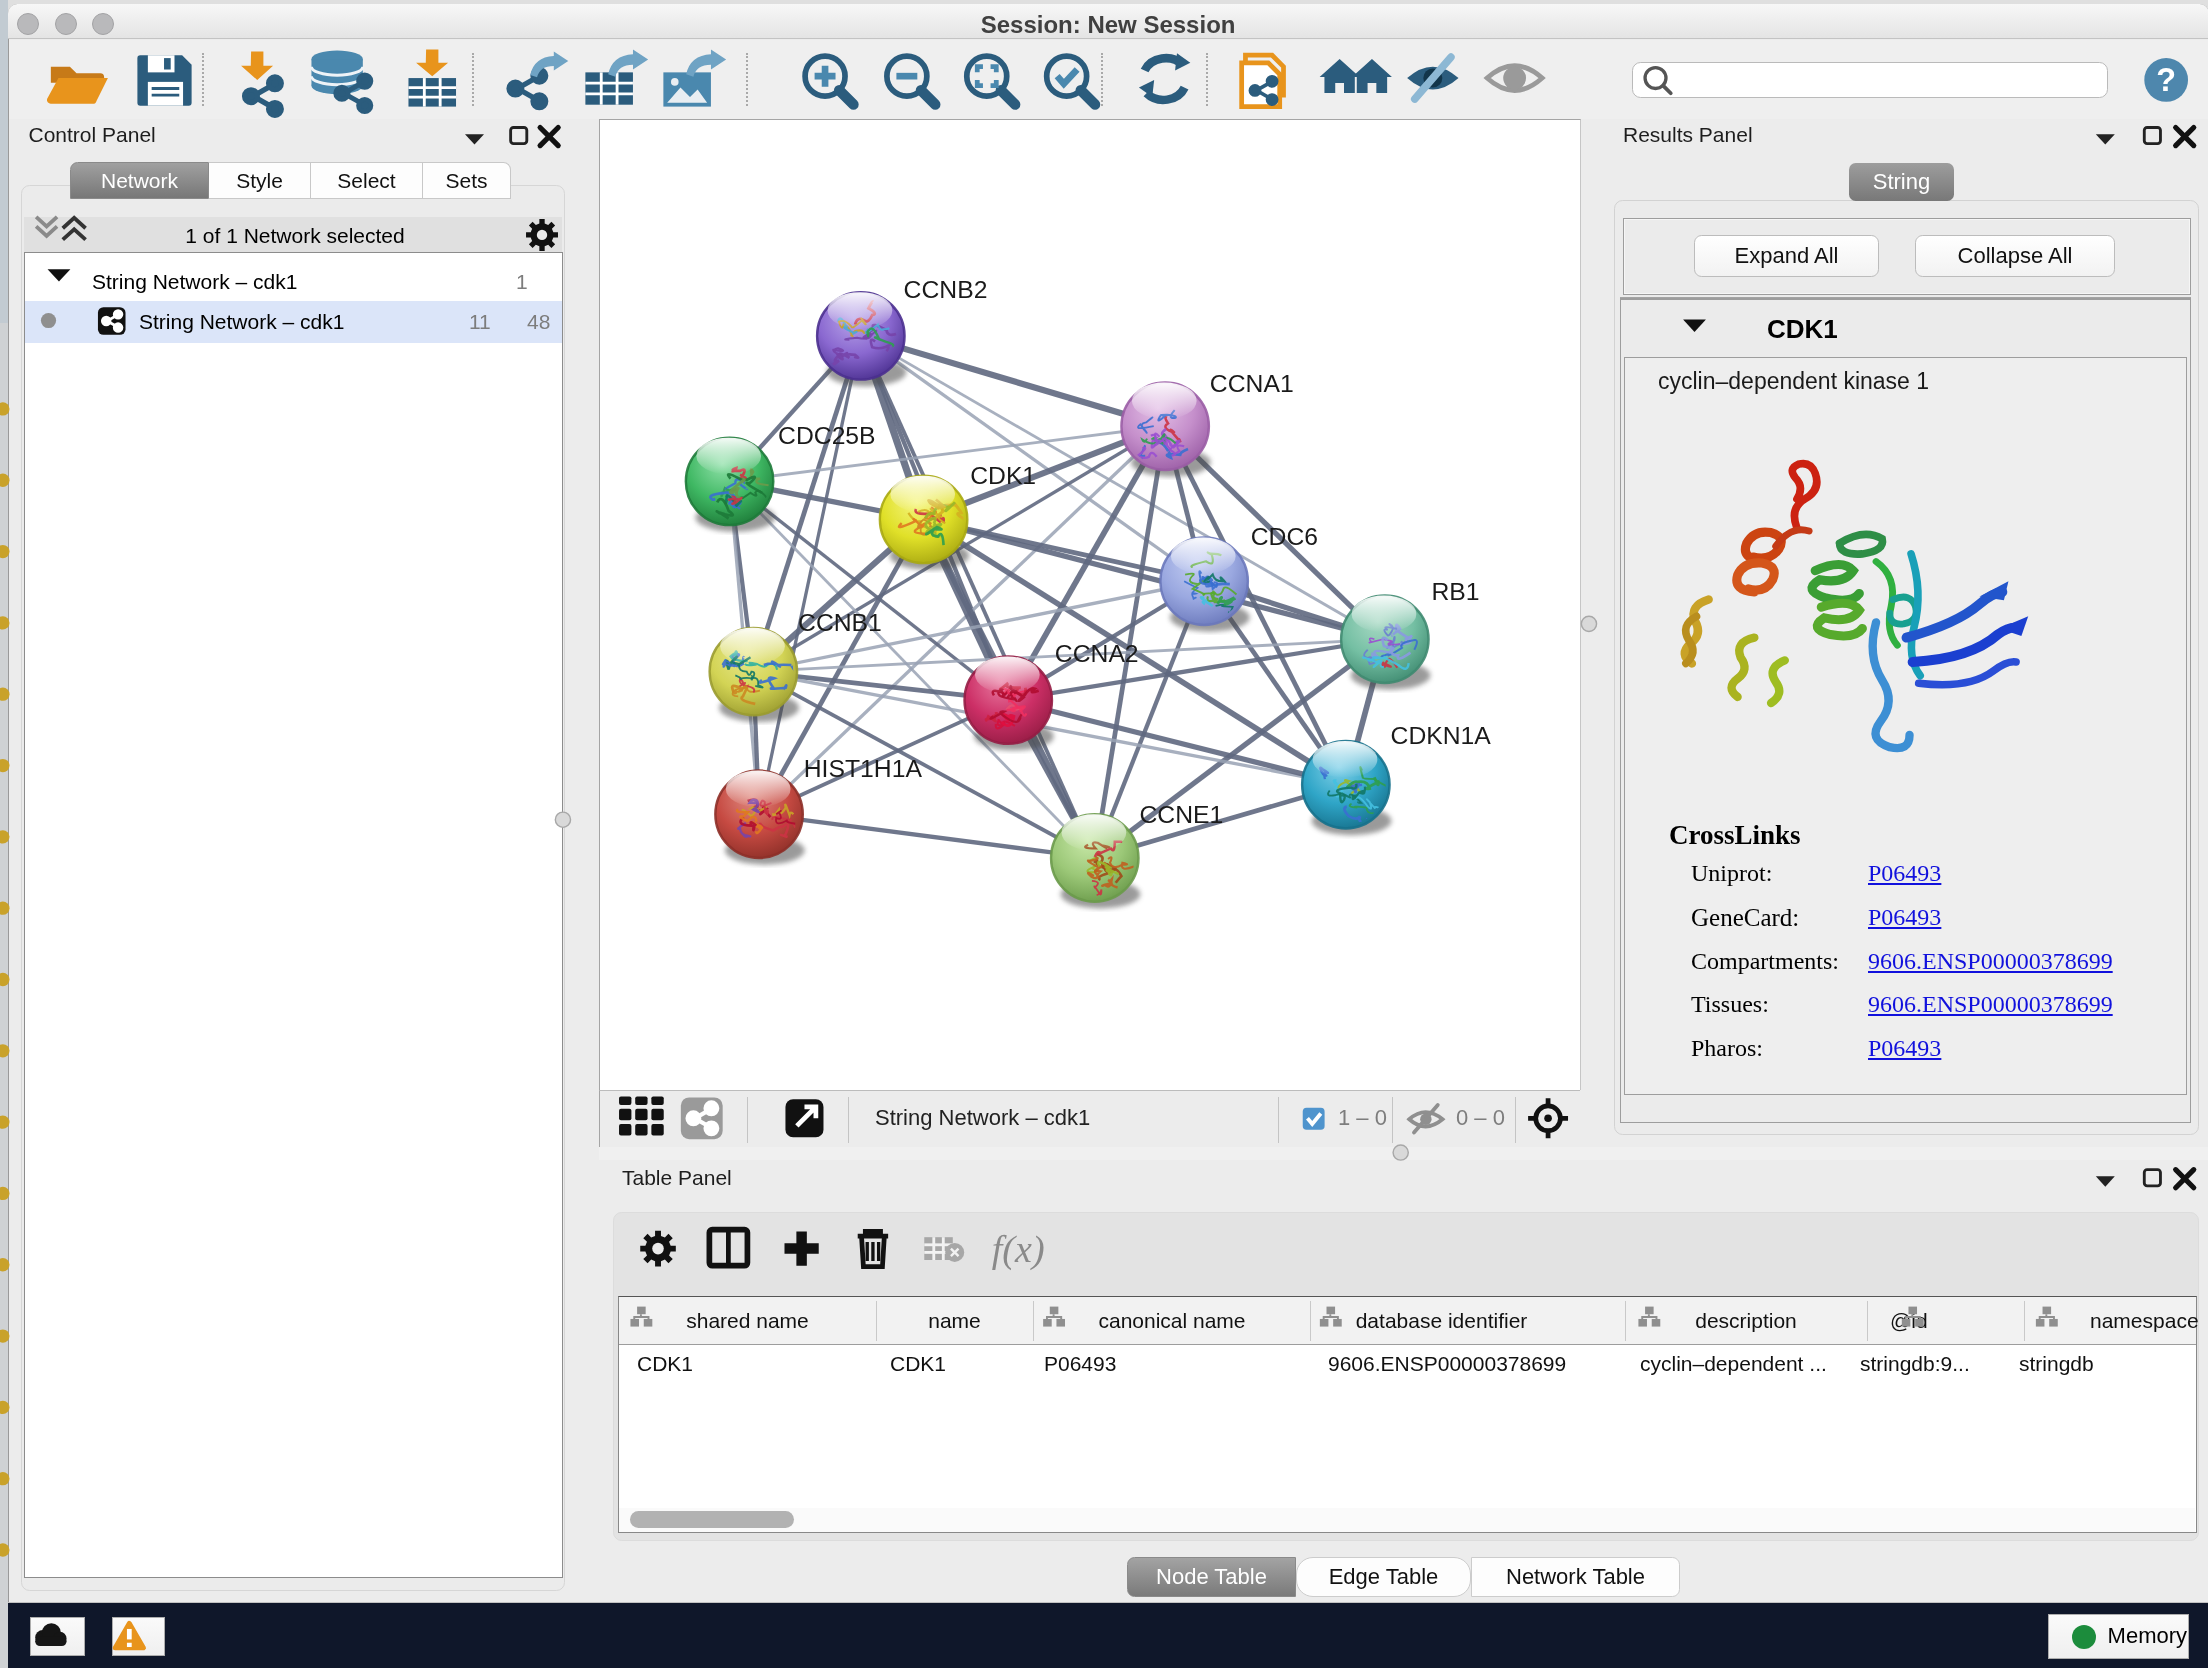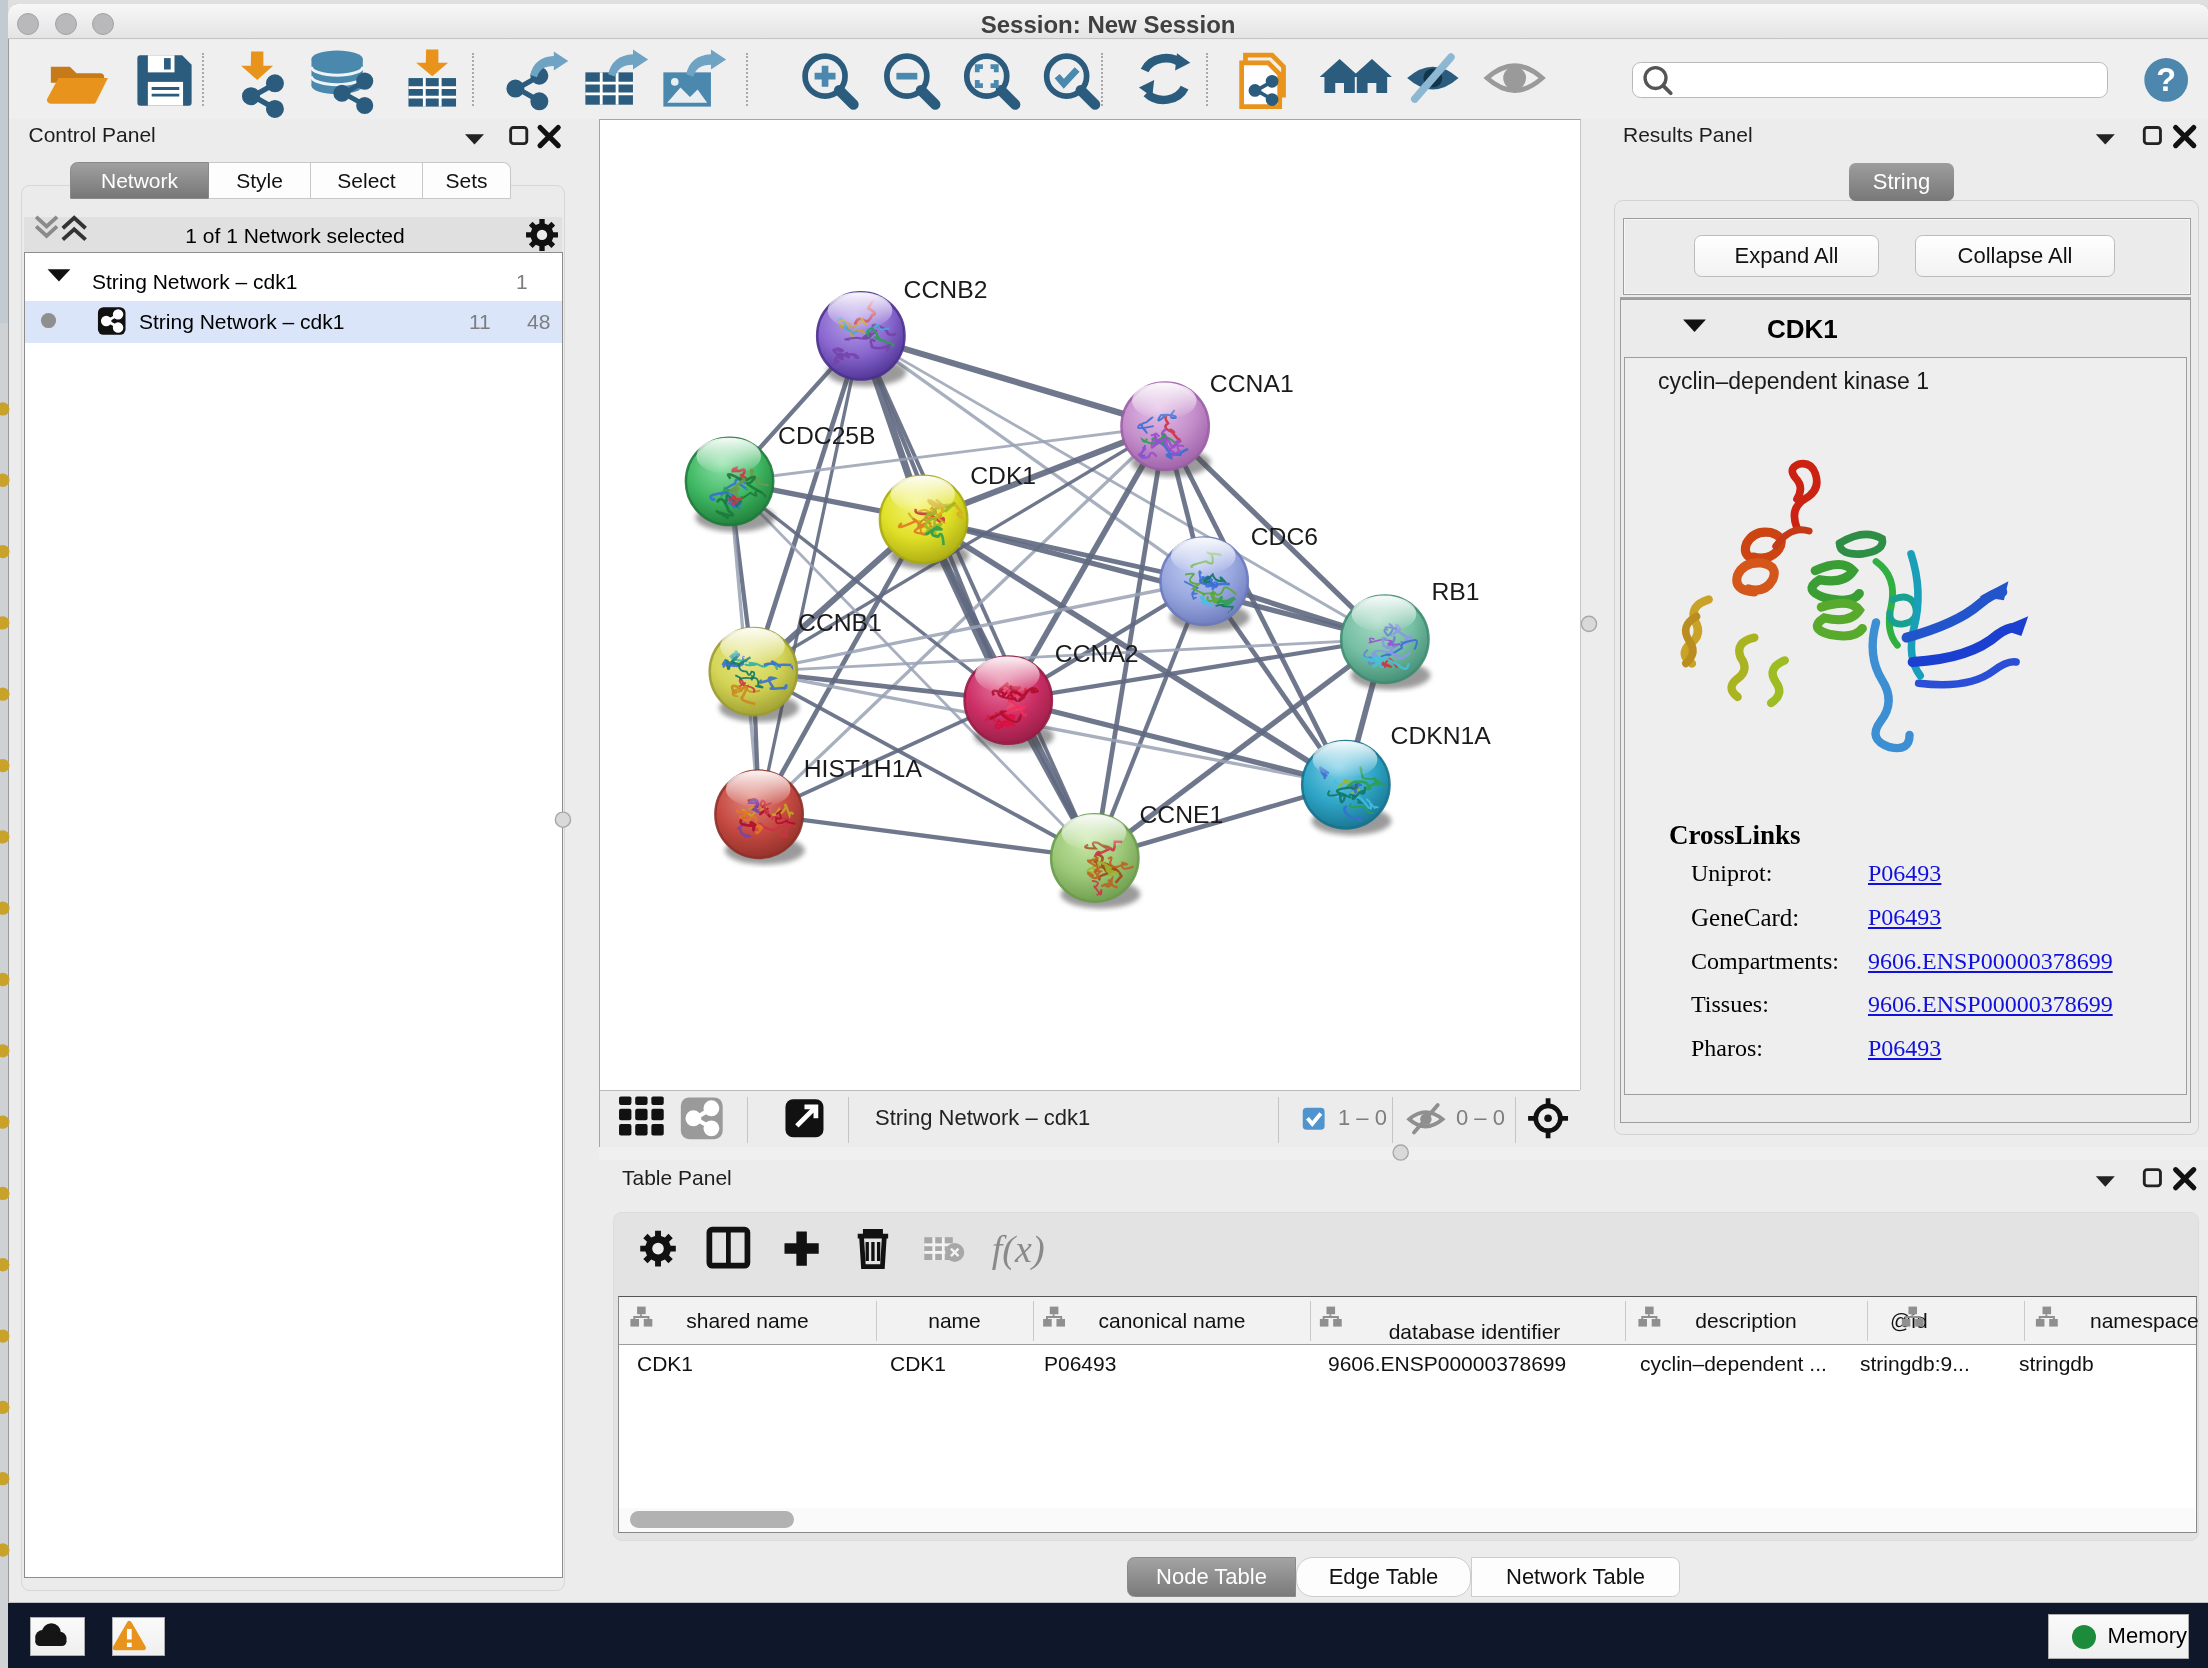--- a/index.html
+++ b/index.html
@@ -658,21 +658,21 @@
   <div class="abs serif link" style="left:243px;top:677px;font-size:24px;">P06493</div>
 </div>
 
 <div class="abs paneltitle" style="left:622px;top:1166px;">Table Panel</div>
 <div id="tpanelbox"></div>
 <div id="tablewrap">
   <div id="thead">
     <div class="th" style="left:0px;width:257px;">shared name</div>
     <div class="th" style="left:257px;width:157px;">name</div>
     <div class="th" style="left:414px;width:278px;">canonical name</div>
-    <div class="th" style="left:698px;width:315px;margin-top:11px;">database identifier</div>
+    <div class="th" style="left:665px;width:315px;">database identifier</div>
     <div class="th" style="left:1006px;width:242px;">description</div>
     <div class="th" style="left:1195px;width:157px;justify-content:flex-start;padding-left:76px;">@id</div>
     <div class="th" style="left:1405px;width:174px;justify-content:flex-start;padding-left:66px;">namespace</div>
     <div class="thsep" style="left:257px;"></div>
     <div class="thsep" style="left:414px;"></div>
     <div class="thsep" style="left:691px;"></div>
     <div class="thsep" style="left:1006px;"></div>
     <div class="thsep" style="left:1248px;"></div>
     <div class="thsep" style="left:1405px;"></div>
   </div>

